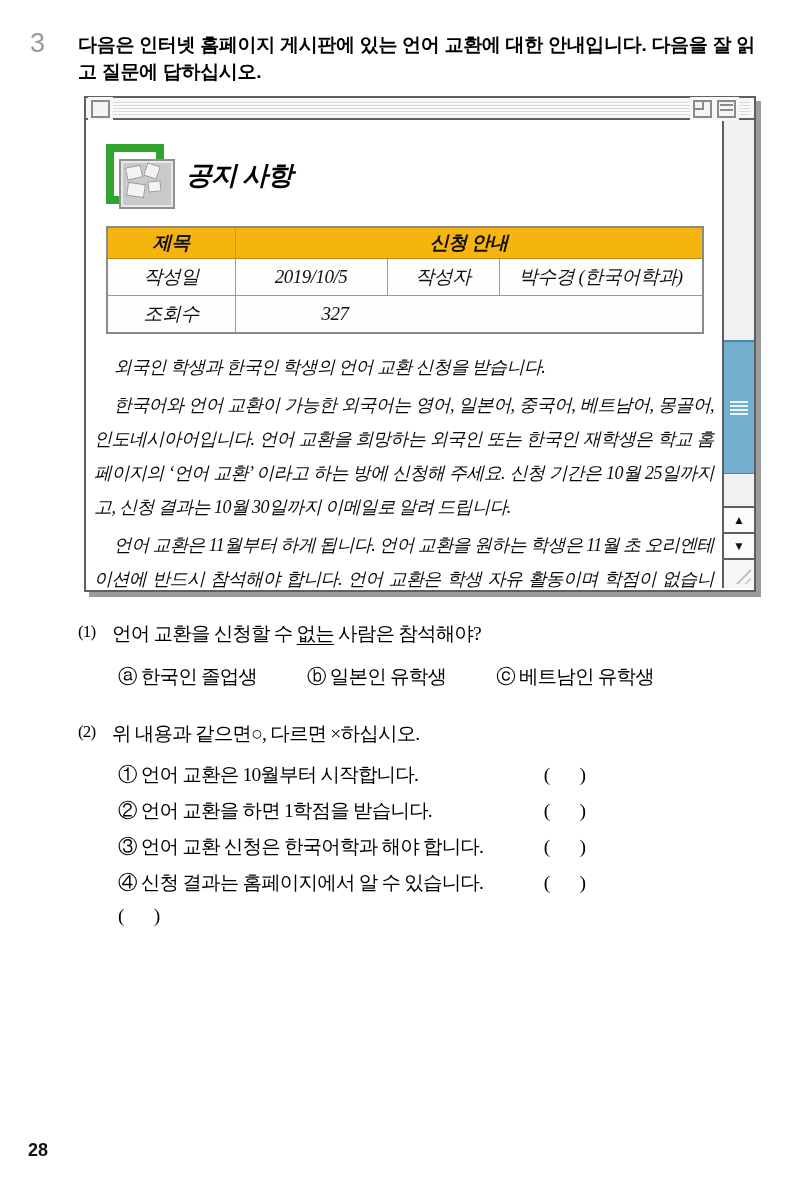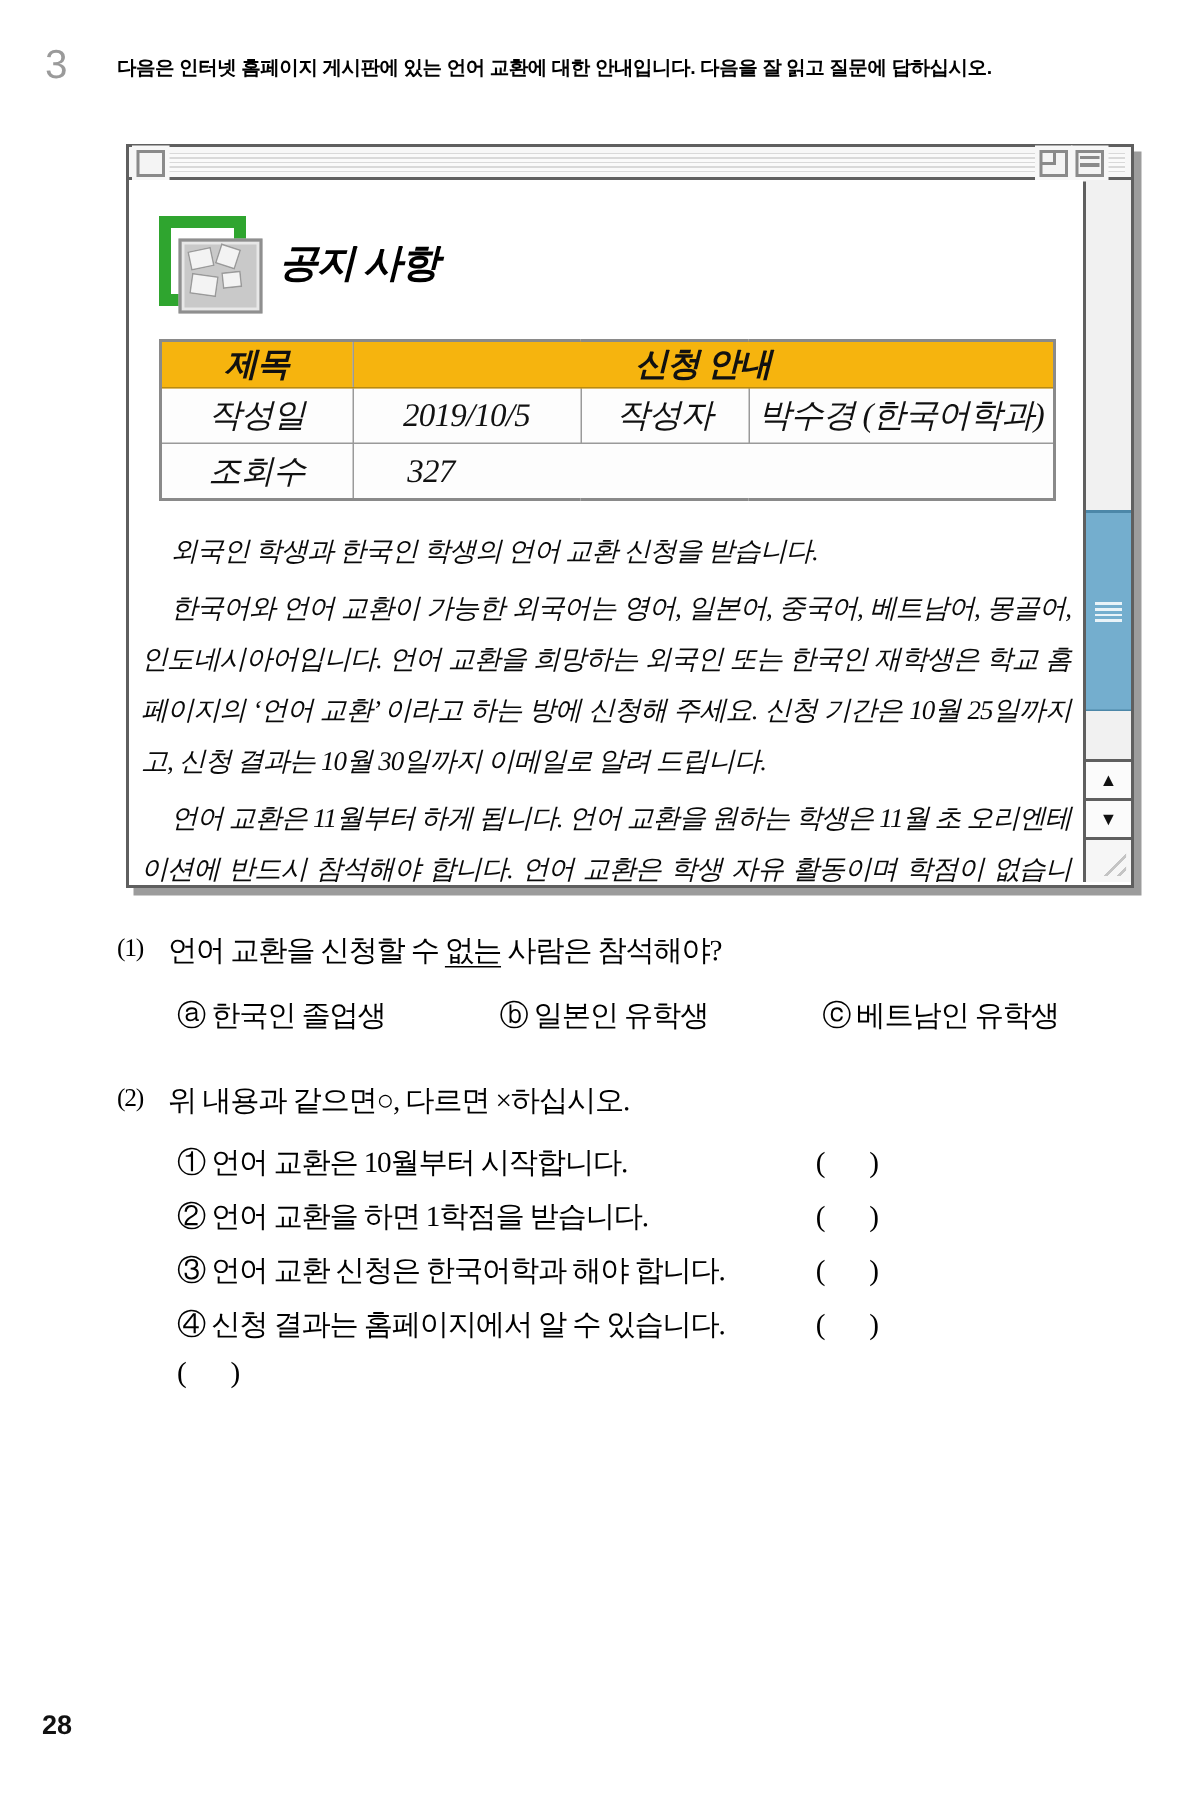--- a/index.html
+++ b/index.html
@@ -8,21 +8,21 @@
     font-family:"Liberation Sans", sans-serif;color:#111;
     -webkit-font-smoothing:antialiased;
   }
   
   .prob-num{
     position:absolute;left:30px;top:28px;font-size:27px;color:#9a9a9a;
     font-family:"Liberation Sans", sans-serif;
   }
   .instruction{
     position:absolute;left:78px;top:31px;width:694px;
-    font-size:13px;line-height:27px;font-weight:bold;color:#000;
+    font-size:19px;line-height:27px;font-weight:bold;color:#000;
     letter-spacing:-0.3px;
   }
   
   .window{
     position:absolute;left:84px;top:96px;width:668px;height:492px;
     border:2px solid #5f5f5f;background:#fff;
     box-shadow:5px 5px 0 #9c9c9c;
   }
   .titlebar{
     height:20px;background:#f7f7f7;border-bottom:2px solid #5f5f5f;
@@ -64,32 +64,32 @@
   .paper.p2{left:24px;top:3px;width:12px;height:12px;transform:rotate(18deg);}
   .paper.p3{left:6px;top:22px;width:16px;height:12px;transform:rotate(8deg);}
   .paper.p4{left:27px;top:20px;width:11px;height:9px;transform:rotate(-6deg);}
   .notice-title{
     font-size:26px;font-weight:bold;margin-left:14px;letter-spacing:-1px;
     font-family:"Liberation Sans", sans-serif;color:#000;
   }
   
   .post-table{
     border-collapse:collapse;margin:16px 0 0 14px;width:596px;
-    font-family:"Liberation Serif", serif;font-size:22px;table-layout:fixed;
+    font-family:"Liberation Serif", serif;font-size:19px;table-layout:fixed;
   }
   .post-table td{
     border:1px solid #9a9a9a;text-align:center;padding:0;
     height:36px;background:#fdfdfd;letter-spacing:-0.5px;
   }
   .post-table tr.hdr td{
     background:#F6B40E;font-weight:bold;height:30px;
     border-color:#b98a10 #9a9a9a;
   }
   .post-table{border:2px solid #8a8a8a;}
-  .post-table td.views-val{text-align:left;padding-left:36px;}
+  .post-table td.views-val{text-align:left;padding-left:86px;}
   
   .post-body{
     margin:16px 2px 0 2px;font-family:"Liberation Serif", serif;
     font-size:18px;line-height:34px;letter-spacing:-0.6px;color:#0a0a0a;
   }
   .post-body p{margin:0 0 4px 0;text-indent:1.1em;text-align:justify;}
   
   .scrollcol{
     flex:0 0 30px;border-left:2px solid #5f5f5f;display:flex;flex-direction:column;
     background:#f1f1f1;
@@ -118,21 +118,21 @@
   }
   
   .questions{
     position:absolute;left:78px;top:620px;width:640px;
     font-family:"Liberation Serif", serif;font-size:19.5px;color:#000;
     letter-spacing:-0.8px;
   }
   .q-line{display:flex;margin-bottom:0;}
   .q-num{flex:0 0 34px;font-size:17px;padding-top:2px;}
   .u{text-decoration:underline;text-underline-offset:4px;}
-  .q1-options{display:flex;gap:76px;margin:16px 0 0 40px;}
+  .q1-options{display:flex;gap:50px;margin:16px 0 0 40px;}
   .q2-items{margin:14px 0 0 40px;}
   .q2-item{
     display:flex;justify-content:space-between;width:468px;
     margin-bottom:9px;align-items:baseline;gap:44px;
   }
   .blank{white-space:pre;letter-spacing:0;}
   .q2-head{margin-top:30px;}
   
   .page-num{
     position:absolute;left:28px;top:1140px;font-size:18px;font-weight:bold;

